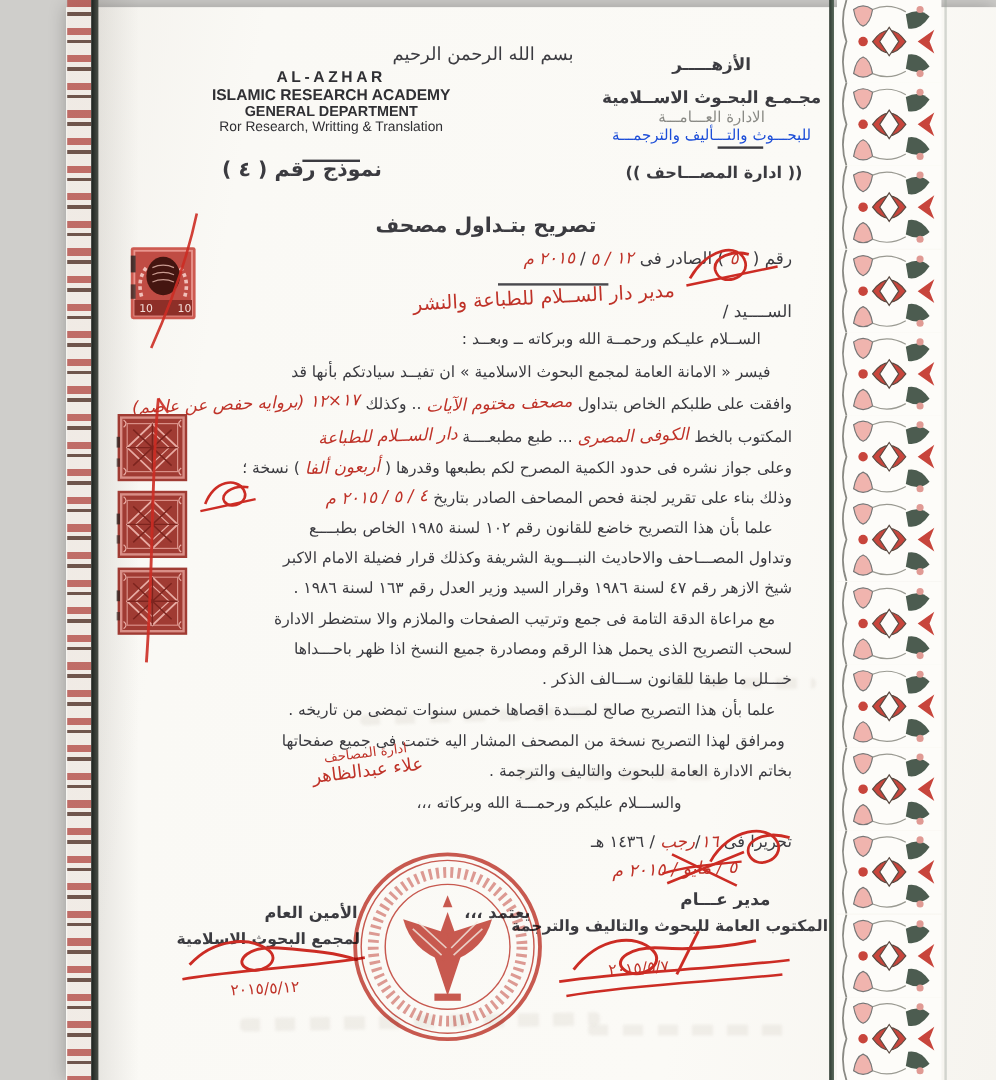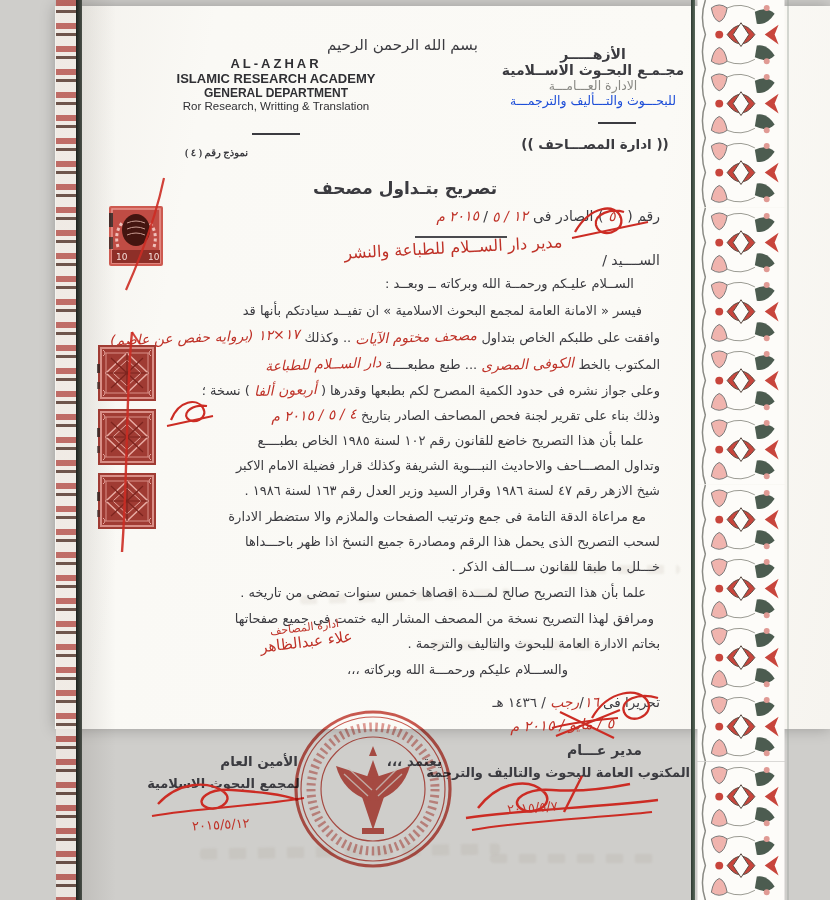--- a/index.html
+++ b/index.html
@@ -1,18 +1,18 @@
 <!DOCTYPE html>
 <html lang="ar"><head>
 <meta charset="utf-8">
 <style>
   html,body{margin:0;padding:0;}
   body{width:830px;height:900px;overflow:hidden;background:#cfcecb;
        font-family:"DejaVu Sans",sans-serif;}
-  #page{position:relative;width:830px;height:729px;}
+  #page{position:relative;width:830px;height:900px;}
   
   .paper{position:absolute;left:55px;top:6px;right:0;bottom:0;
          background:linear-gradient(100deg,#f3f1ec 0%,#faf9f5 18%,#fbfaf6 70%,#f6f4ef 100%);
          box-shadow:0 0 14px rgba(0,0,0,.25);}
   .fold-shadow{position:absolute;left:80px;top:0;width:36px;height:900px;
          background:linear-gradient(90deg,rgba(60,50,40,.10),rgba(60,50,40,0));}
   
   .edge-left{position:absolute;left:56px;top:0;width:20px;height:900px;
          background:repeating-linear-gradient(180deg,#b6554f 0 6px,#efe9e3 6px 10px,#57392f 10px 13px,#efe9e3 13px 23px);
          opacity:.85;}
@@ -40,25 +40,25 @@
          background:repeating-linear-gradient(90deg,rgba(138,124,104,.18) 0 17px,rgba(0,0,0,0) 17px 29px);}
   
   #basmala{left:295px;top:36px;width:215px;text-align:center;font-size:15px;}
   #eng-block{left:150px;top:56px;width:252px;text-align:center;}
   #eng-block .e1{font-weight:bold;font-size:13px;letter-spacing:3px;}
   #eng-block .e2{font-weight:bold;font-size:13px;}
   #eng-block .e3{font-weight:bold;font-size:12px;}
   #eng-block .e4{font-size:11.5px;}
   #ar-block{left:495px;top:46px;width:196px;text-align:center;}
   #ar-block .a1{font-weight:bold;font-size:14px;}
-  #ar-block .a2{font-weight:bold;font-size:14px;}
+  #ar-block .a2{font-weight:bold;font-size:14px;margin-top:12px;}
   #ar-block .a3{font-size:12.5px;color:#8a8a85;}
   #ar-block .a4{font-size:12.5px;color:#1d4ed8;}
   #dept{left:520px;top:136px;width:150px;text-align:center;font-weight:bold;font-size:13.5px;}
-  #form-no{left:185px;top:147px;font-weight:bold;font-size:10px;font-family:Liberation Serif, serif;}
+  #form-no{left:185px;top:132px;font-weight:bold;font-size:17px;}
   #title{left:285px;top:178px;width:240px;text-align:center;font-weight:bold;font-size:17px;letter-spacing:1px;}
   #ref-line{right:170px;top:208px;font-size:14px;}
   #addressee{right:170px;top:252px;font-size:14px;}
   #addr-name{right:268px;top:238px;font-size:16px;transform:rotate(-3deg);}
   #salam1{right:196px;top:276px;}
   .bl{right:170px;}
   #bl1{top:303px;right:188px;}#bl2{top:329px;}#bl3{top:356px;}#bl4{top:382px;}#bl5{top:407px;}
   #bl6{top:433px;right:186px;}#bl7{top:458px;}#bl8{top:483px;}
   #bl9{top:509px;right:184px;}#bl10{top:534px;}#bl11{top:559px;}
   #bl12{top:585px;right:184px;}

